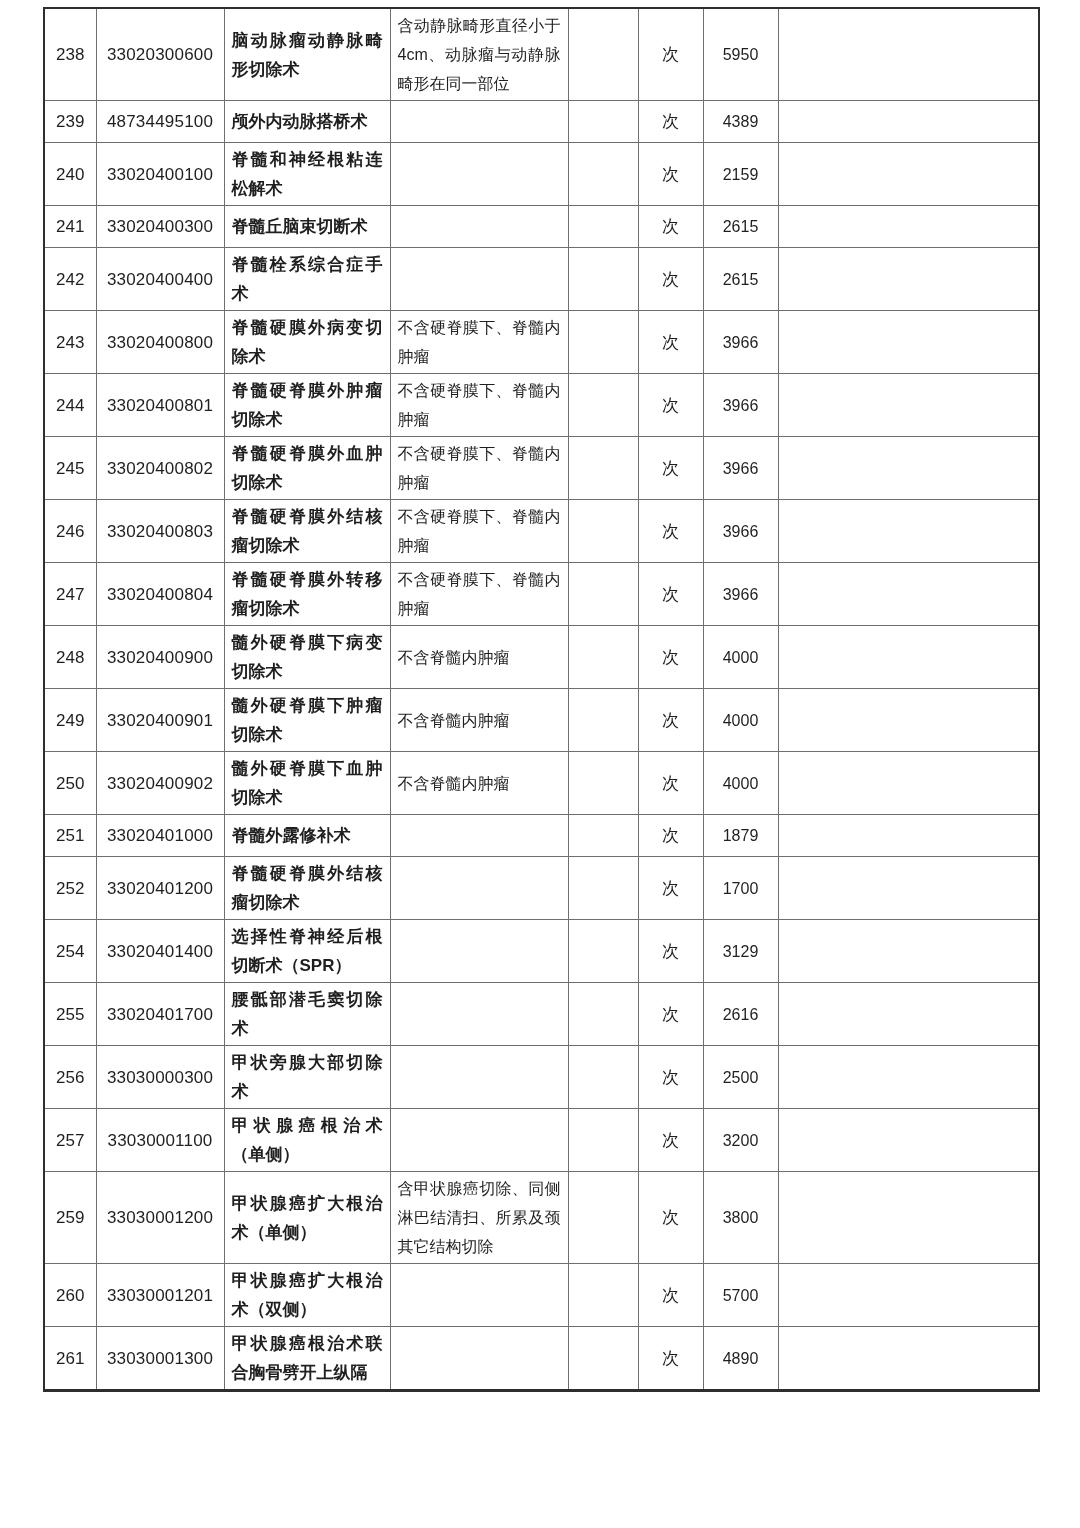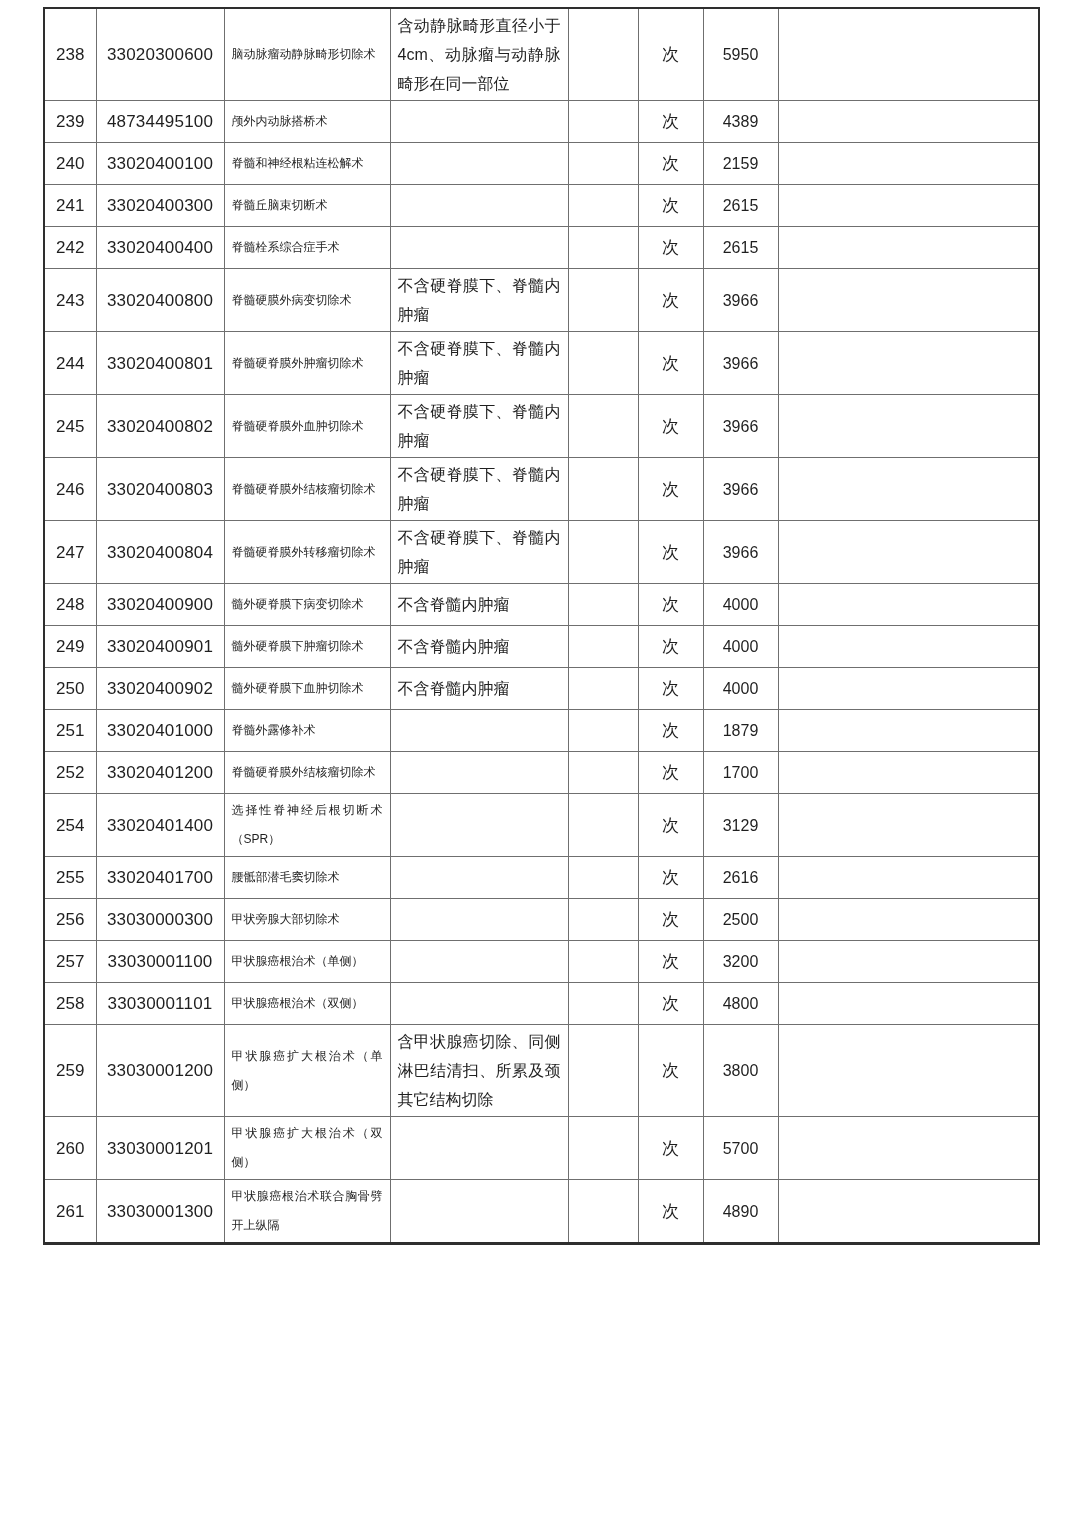--- a/index.html
+++ b/index.html
@@ -41,23 +41,24 @@
     margin-top: 8px;
   }
   td.c-code {
     text-align: center;
     font-size: 17px;
     letter-spacing: 0.2px;
     white-space: nowrap;
     margin-left: 28px;
   }
   td.c-name {
-    font-size: 12px;
+    font-size: 17px;
     text-align: justify;
     text-justify: inter-character;
+    font-weight: bold;
   }
   td.c-note {
     font-size: 16px;
     text-align: justify;
     text-justify: inter-character;
   }
   td.c-blank1, td.c-blank2 {
     font-size: 16px;
   }
   td.c-unit {
@@ -269,30 +270,20 @@
           <td class="c-no">257</td>
           <td class="c-code">33030001100</td>
           <td class="c-name">甲状腺癌根治术（单侧）</td>
           <td class="c-note"></td>
           <td class="c-blank1"></td>
           <td class="c-unit">次</td>
           <td class="c-price">3200</td>
           <td class="c-blank2"></td>
         </tr>
         <tr>
-          <td class="c-no">258</td>
-          <td class="c-code">33030001101</td>
-          <td class="c-name">甲状腺癌根治术（双侧）</td>
-          <td class="c-note"></td>
-          <td class="c-blank1"></td>
-          <td class="c-unit">次</td>
-          <td class="c-price">4800</td>
-          <td class="c-blank2"></td>
-        </tr>
-        <tr>
           <td class="c-no">259</td>
           <td class="c-code">33030001200</td>
           <td class="c-name">甲状腺癌扩大根治术（单侧）</td>
           <td class="c-note">含甲状腺癌切除、同侧淋巴结清扫、所累及颈其它结构切除</td>
           <td class="c-blank1"></td>
           <td class="c-unit">次</td>
           <td class="c-price">3800</td>
           <td class="c-blank2"></td>
         </tr>
         <tr>

